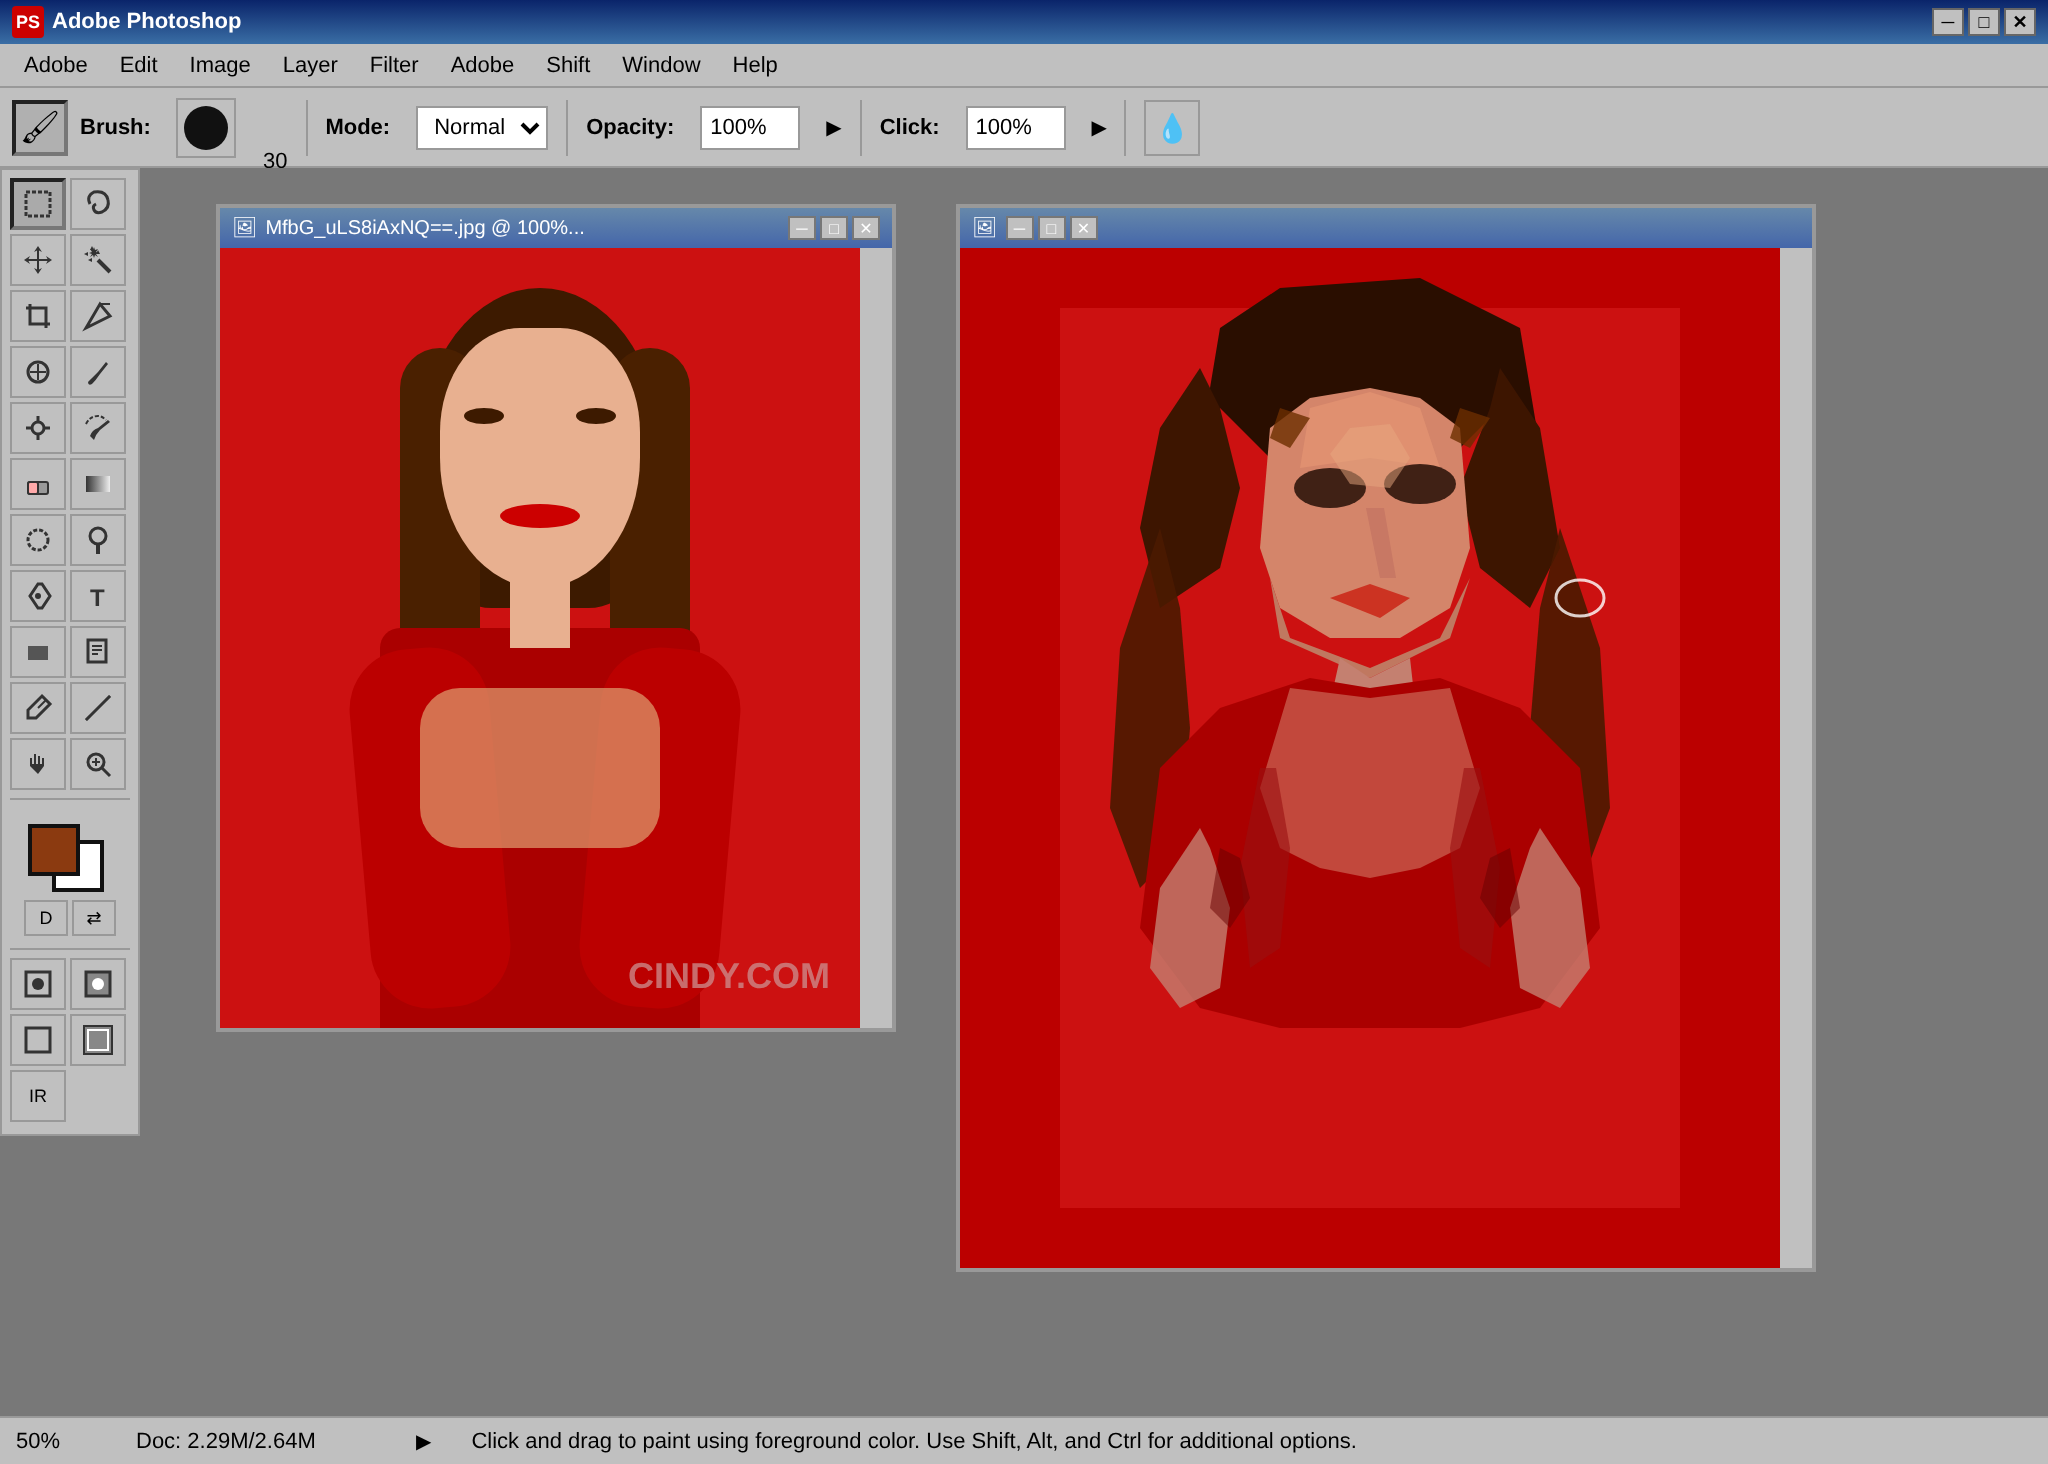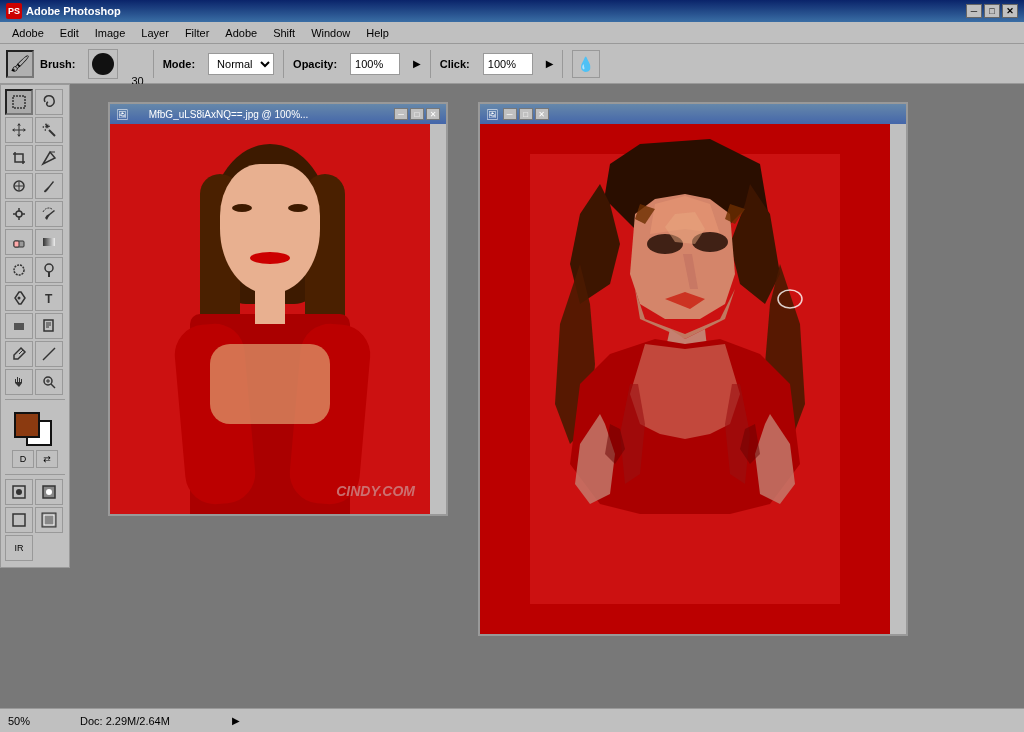--- a/index.html
+++ b/index.html
@@ -225,21 +225,20 @@
       background: linear-gradient(to bottom, #6688aa, #4466aa);
       color: white;
       height: 20px;
       display: flex;
       align-items: center;
       padding: 0 6px;
       font-size: 10px;
     }
     .doc-titlebar-text {
       flex: 1;
-      margin-left: 16px;
     }
     .doc-win-btns {
       display: flex; gap: 2px;
     }
     .doc-win-btn {
       width: 14px; height: 12px;
       background: #c0c0c0;
       border: 1px solid #777;
       display: flex; align-items: center; justify-content: center;
       font-size: 8px; cursor: pointer;
@@ -251,21 +250,21 @@
       bottom: 0;
       left: 0;
       right: 0;
       height: 24px;
       background: #c0c0c0;
       border-top: 1px solid #999;
       display: flex;
       align-items: center;
       padding: 0 8px;
       font-size: 11px;
-      gap: 32px;
+      gap: 20px;
     }
     #zoom-display {
       min-width: 40px;
     }
     #doc-info {
       min-width: 120px;
     }
     #status-arrow {
       font-size: 10px;
     }
@@ -608,21 +607,21 @@
 
       <div style="position:absolute; top:160px; left:145px; width:30px; height:40px; background:#e8b090; z-index:2;"></div>
 
       <div style="position:absolute; top:190px; left:80px; width:160px; height:200px; background:#aa0000; border-radius:10px 10px 0 0; z-index:1;"></div>
 
       <div style="position:absolute; top:220px; left:100px; width:120px; height:80px; background:#e0a070; border-radius:20px; z-index:3; opacity:0.7;"></div>
 
       <div style="position:absolute; top:200px; left:70px; width:70px; height:180px; background:#bb0000; border-radius:30px; z-index:2; transform:rotate(-5deg);"></div>
       <div style="position:absolute; top:200px; left:185px; width:70px; height:180px; background:#bb0000; border-radius:30px; z-index:2; transform:rotate(5deg);"></div>
 
-      <div style="position:absolute; bottom:15px; right:15px; color:#cc8888; font-size:14px; font-weight:bold; font-style:italic; z-index:10; opacity:0.8;">CINDY.COM</div>
+      <div style="position:absolute; bottom:15px; right:15px; color:#cc8888; font-size:18px; font-weight:bold; z-index:10; opacity:0.8;">CINDY.COM</div>
     </div>
   </div>
 
   <div class="doc-window" id="doc2">
     <div class="doc-titlebar">
       <span style="font-size:10px; margin-right:4px;">🖼</span>
       <div class="doc-win-btns">
         <div class="doc-win-btn">─</div>
         <div class="doc-win-btn">□</div>
         <div class="doc-win-btn">✕</div>
@@ -679,13 +678,14 @@
       <ellipse cx="310" cy="175" rx="12" ry="9" fill="none" stroke="white" stroke-width="1.5" opacity="0.8"></ellipse>
     </svg>
   </div>
 
 </div>
 
 <div id="status-bar">
   <span id="zoom-display">50%</span>
   <span id="doc-info">Doc: 2.29M/2.64M</span>
   <span id="status-arrow">▶</span>
+  <span id="status-text">Click and drag to paint using foreground color. Use Shift, Alt, and Ctrl for additional options.</span>
 </div>
 
 </body></html>

